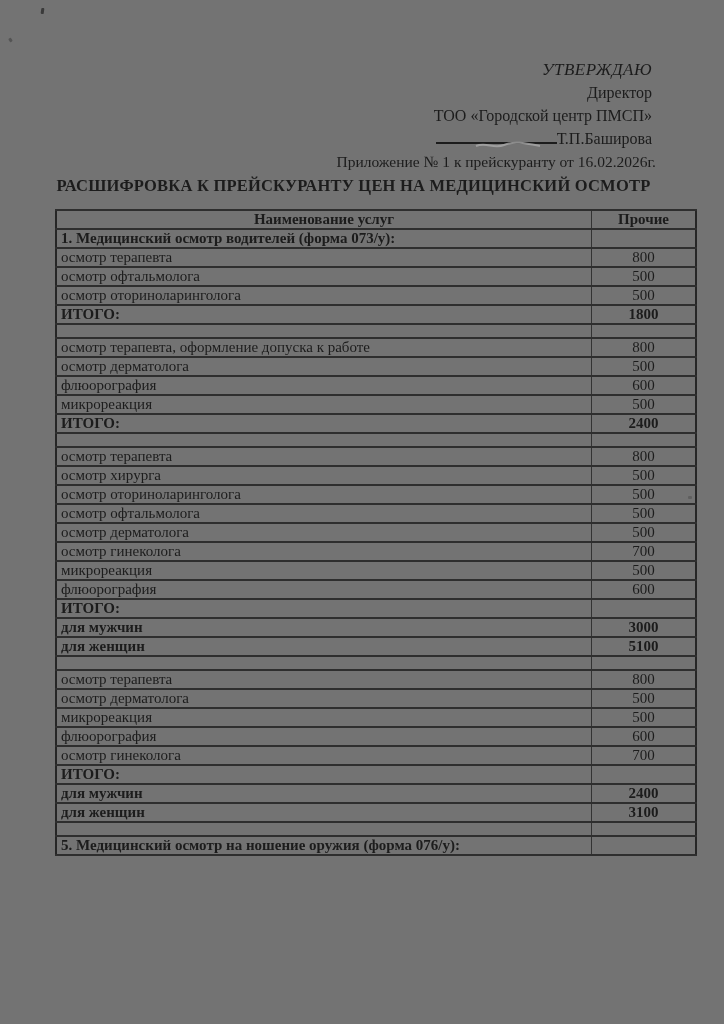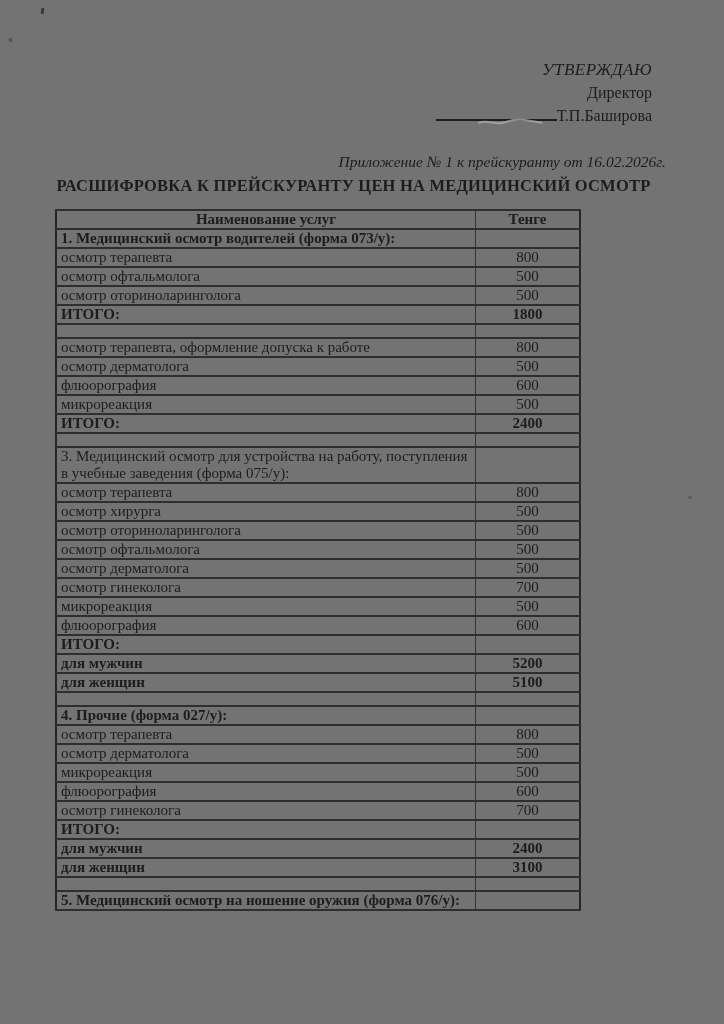--- a/index.html
+++ b/index.html
@@ -41,42 +41,41 @@
   .sig-scribble {
     position: absolute;
     left: 40px; top: 10px;
     opacity: .8;
     pointer-events: none;
   }
 
   
   .annex {
     position: absolute;
-    top: 153px; right: 58px;
-    font-style: italic;
+    top: 153px; right: 68px;
     font-size: 15.5px;
     white-space: nowrap;
   }
 
   
   .doc-title {
     position: absolute;
     top: 176px; left: 55px; width: 597px;
     text-align: center;
     font-weight: bold;
     font-size: 16.5px;
     letter-spacing: .2px;
     white-space: nowrap;
   }
 
   
   table.price-table {
     position: absolute;
     top: 209px; left: 55px;
-    width: 526px;
+    width: 642px;
     border-collapse: collapse;
     table-layout: fixed;
     font-size: 15px;
     border: 2px solid #262626;
   }
   .price-table th, .price-table td {
     border-top: 2px solid #2e2e2e;
     border-bottom: 2px solid #2e2e2e;
     padding: 0 4px;
     line-height: 17px;
@@ -99,37 +98,38 @@
 
 <div class="page">
 
   <span class="speck s1"></span>
   <span class="speck s2"></span>
   <span class="speck s3"></span>
 
   <div class="approval">
     <div class="stamp">УТВЕРЖДАЮ</div>
     <div>Директор</div>
+    <div>ТОО «Городской центр ПМСП»</div>
     <div class="sig-row">
       <svg class="sig-scribble" width="70" height="14" viewBox="0 0 70 14">
         <path d="M2 9 C 12 5, 20 12, 30 8 S 50 6, 66 9" fill="none" stroke="#a9a9a9" stroke-width="2"></path>
       </svg>
       <span class="sig-underline"></span><span>Т.П.Баширова</span>
     </div>
   </div>
 
   <div class="annex">Приложение № 1 к прейскуранту от 16.02.2026г.</div>
 
   <div class="doc-title">РАСШИФРОВКА К ПРЕЙСКУРАНТУ ЦЕН НА МЕДИЦИНСКИЙ ОСМОТР</div>
 
   <table class="price-table">
     <thead>
       <tr>
         <th class="c-name">Наименование услуг</th>
-        <th class="c-price">Тенге</th>
+        <th class="c-price">Прочие</th>
       </tr>
     </thead>
     <tbody>
         <tr class="row-section">
           <td class="c-name">1. Медицинский осмотр водителей (форма 073/у):</td>
           <td class="c-price"></td>
         </tr>
         <tr class="row-item">
           <td class="c-name">осмотр терапевта</td>
           <td class="c-price">800</td>
@@ -167,24 +167,20 @@
           <td class="c-price">500</td>
         </tr>
         <tr class="row-total">
           <td class="c-name">ИТОГО:</td>
           <td class="c-price">2400</td>
         </tr>
         <tr class="row-empty">
           <td class="c-name"></td>
           <td class="c-price"></td>
         </tr>
-        <tr class="row-section2">
-          <td class="c-name">3. Медицинский осмотр для устройства на работу, поступления в учебные заведения (форма 075/у):</td>
-          <td class="c-price"></td>
-        </tr>
         <tr class="row-item">
           <td class="c-name">осмотр терапевта</td>
           <td class="c-price">800</td>
         </tr>
         <tr class="row-item">
           <td class="c-name">осмотр хирурга</td>
           <td class="c-price">500</td>
         </tr>
         <tr class="row-item">
           <td class="c-name">осмотр оториноларинголога</td>
@@ -209,34 +205,30 @@
         <tr class="row-item">
           <td class="c-name">флюорография</td>
           <td class="c-price">600</td>
         </tr>
         <tr class="row-total">
           <td class="c-name">ИТОГО:</td>
           <td class="c-price"></td>
         </tr>
         <tr class="row-subtotal">
           <td class="c-name">для мужчин</td>
-          <td class="c-price">5200</td>
+          <td class="c-price">3000</td>
         </tr>
         <tr class="row-subtotal">
           <td class="c-name">для женщин</td>
           <td class="c-price">5100</td>
         </tr>
         <tr class="row-empty">
           <td class="c-name"></td>
           <td class="c-price"></td>
         </tr>
-        <tr class="row-section">
-          <td class="c-name">4. Прочие (форма 027/у):</td>
-          <td class="c-price"></td>
-        </tr>
         <tr class="row-item">
           <td class="c-name">осмотр терапевта</td>
           <td class="c-price">800</td>
         </tr>
         <tr class="row-item">
           <td class="c-name">осмотр дерматолога</td>
           <td class="c-price">500</td>
         </tr>
         <tr class="row-item">
           <td class="c-name">микрореакция</td>

